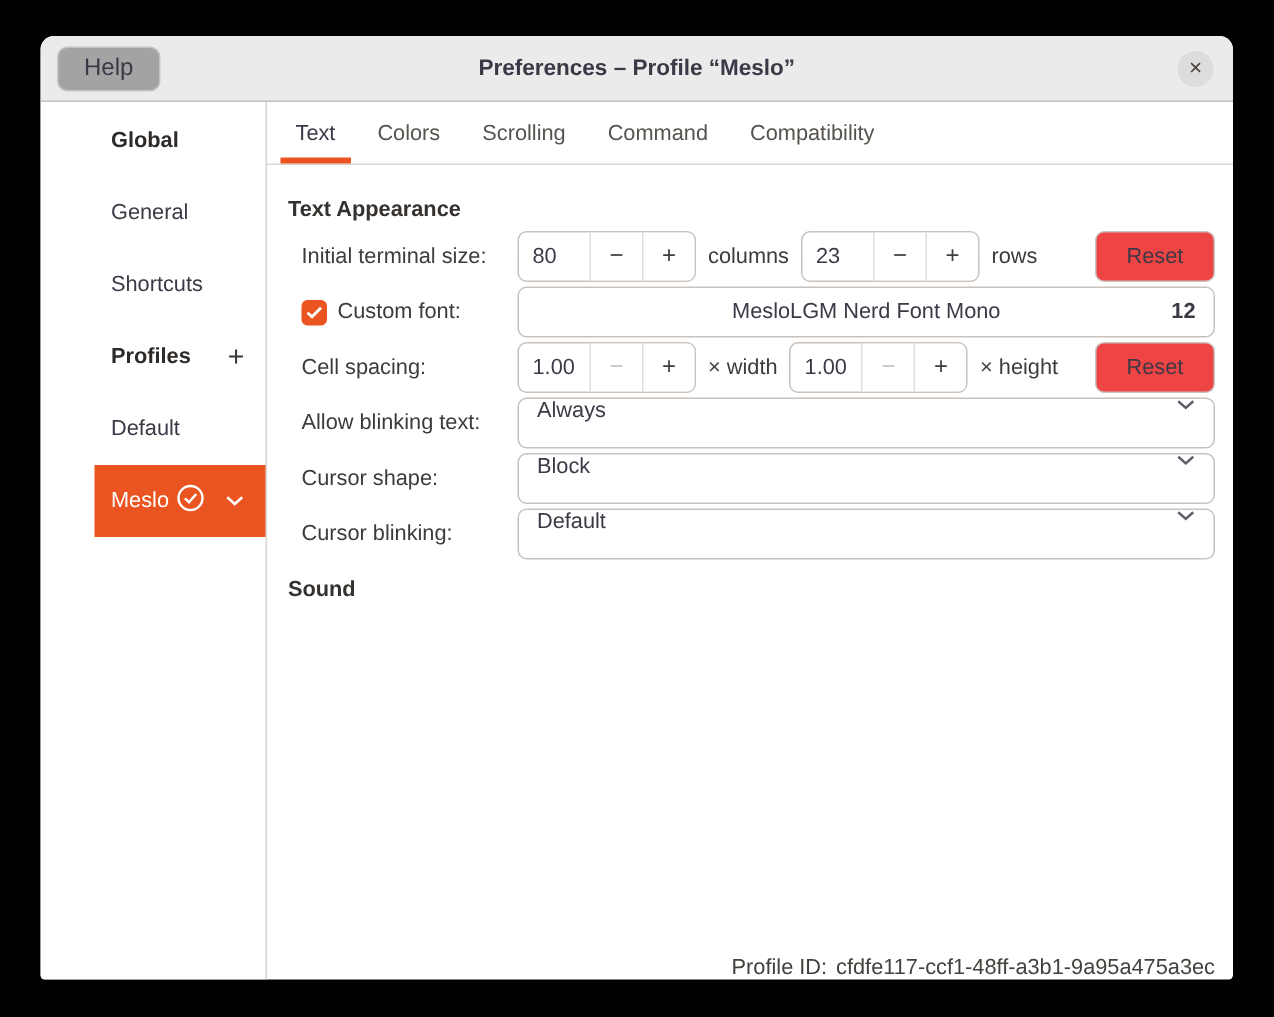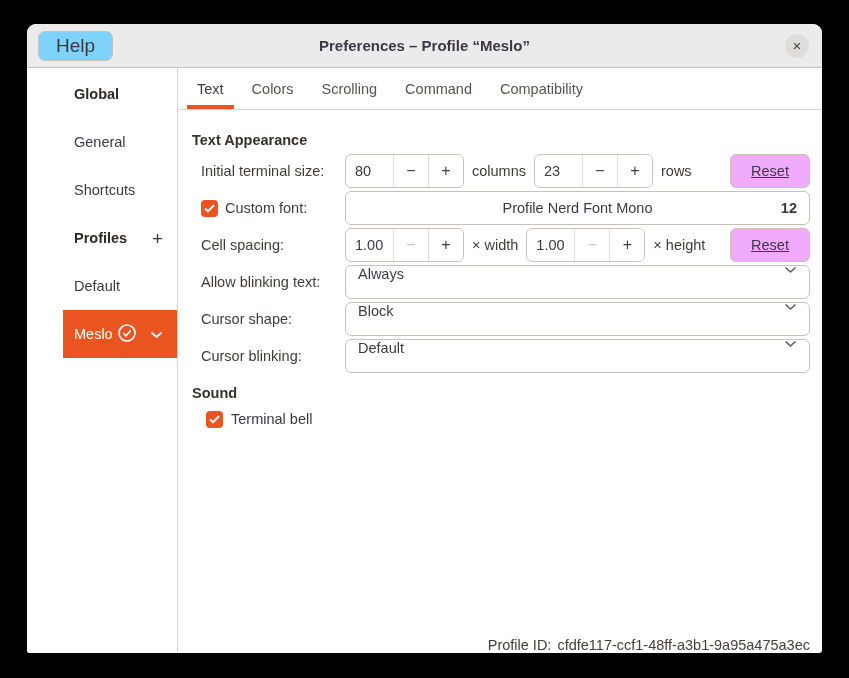--- a/index.html
+++ b/index.html
@@ -20,22 +20,22 @@
     background:var(--window-bg);border-radius:9px 9px 3px 3px;overflow:hidden;
     color:var(--text);font-size:14.5px;
   }
   
   .titlebar{
     position:relative;height:44px;background:var(--titlebar-bg);
     border-bottom:1px solid #c6c2bf;display:flex;align-items:center;justify-content:center;
   }
   .help-btn{
     position:absolute;left:11px;top:7px;height:30px;padding:0 17px;
-    background:#7dd3fc;border:1px solid var(--border);border-radius:7px;
-    font-size:19px;color:var(--text);cursor:pointer;display:flex;align-items:center;
+    background:#a3a3a3;border:1px solid var(--border);border-radius:7px;
+    font-size:16px;color:var(--text);cursor:pointer;display:flex;align-items:center;
   }
   .win-title{font-weight:bold;font-size:15px;color:var(--text);}
   .close-btn{
     position:absolute;right:13px;top:10px;width:24px;height:24px;border-radius:50%;
     background:#dedddc;border:none;color:#47433f;font-size:15px;line-height:24px;
     text-align:center;cursor:pointer;display:flex;align-items:center;justify-content:center;
   }
   
   .body{display:flex;height:calc(100% - 44px);}
   .sidebar{width:151px;flex:none;border-right:1px solid #d8d4d0;padding-top:2px;background:#fff;padding-left:36px;}
@@ -59,21 +59,21 @@
   .sec-title.first{margin-top:10px;}
   .row{display:flex;align-items:center;height:34px;margin:3px 12px 3px 23px;gap:8px;}
   .row-label{width:136px;flex:none;color:#3f3b39;display:flex;align-items:center;gap:7px;}
   .unit{color:#3f3b39;white-space:nowrap;}
   
   .spin{width:119px;flex:none;height:34px;display:flex;background:#fff;border:1px solid var(--border);border-radius:6px;overflow:hidden;}
   .spin-val{flex:1;display:flex;align-items:center;padding-left:9px;}
   .spin-btn{width:35px;flex:none;display:flex;align-items:center;justify-content:center;border-left:1px solid #e2ddd9;font-size:16px;color:#403c39;cursor:pointer;background:#fff;}
   .spin-btn.disabled{color:var(--disabled);cursor:default;}
   
-  .reset-btn{margin-left:auto;width:80px;height:34px;flex:none;background:#f0abfc;border:1px solid var(--border);border-radius:6px;font-size:14.5px;color:var(--text);cursor:pointer;text-decoration:underline;}
+  .reset-btn{margin-left:auto;width:80px;height:34px;flex:none;background:#ef4444;border:1px solid var(--border);border-radius:6px;font-size:14.5px;color:var(--text);cursor:pointer;}
   .font-btn{flex:1;height:34px;position:relative;display:flex;align-items:center;justify-content:center;background:#fff;border:1px solid var(--border);border-radius:6px;font-size:14.5px;color:var(--text);cursor:pointer;}
   .font-size{position:absolute;right:12px;font-weight:bold;}
   
   .dropdown{flex:1;height:34px;position:relative;display:flex;padding:0 12px;background:#fff;border:1px solid var(--border);border-radius:6px;cursor:pointer;}
   .dd-chevron{position:absolute;right:12px;display:flex;}
   
   .checkbox{width:17px;height:17px;flex:none;border-radius:4px;background:var(--accent);display:flex;align-items:center;justify-content:center;cursor:pointer;}
   .bell-row{display:flex;align-items:center;height:24px;margin:6px 12px 0 28px;gap:8px;}
   
   .footer{position:absolute;right:12px;bottom:0;display:flex;gap:6px;color:#44403c;}
@@ -171,21 +171,21 @@
         <div class="row">
           <div class="row-label">
             <span class="checkbox">
               <svg width="11" height="9" viewBox="0 0 11 9" fill="none" stroke="#ffffff" stroke-width="2">
                   <path d="M1 4.5 L4 7.2 L10 1.2"></path>
                 </svg>
             </span>
             <span>Custom font:</span>
           </div>
           <button class="font-btn">
-            <span>Profile Nerd Font Mono</span>
+            <span>MesloLGM Nerd Font Mono</span>
             <span class="font-size">12</span>
           </button>
         </div>
 
         <div class="row">
           <div class="row-label">Cell spacing:</div>
           <div class="spin">
             <div class="spin-val">1.00</div>
             <div class="spin-btn disabled">−</div>
             <div class="spin-btn">+</div>
@@ -232,28 +232,20 @@
             <span class="dd-chevron">
               <svg width="13" height="8" viewBox="0 0 13 8" fill="none" stroke="#5e5c64" stroke-width="1.6">
                   <path d="M1.5 1.5 L6.5 6 L11.5 1.5"></path>
                 </svg>
             </span>
           </div>
         </div>
 
         <div class="sec-title">Sound</div>
 
-        <div class="bell-row">
-          <span class="checkbox">
-            <svg width="11" height="9" viewBox="0 0 11 9" fill="none" stroke="#ffffff" stroke-width="2">
-                <path d="M1 4.5 L4 7.2 L10 1.2"></path>
-              </svg>
-          </span>
-          <span>Terminal bell</span>
-        </div>
 
         <div class="footer">
           <span>Profile ID:</span>
           <span>cfdfe117-ccf1-48ff-a3b1-9a95a475a3ec</span>
         </div>
 
       </div>
     </div>
   </div>
 </div>

